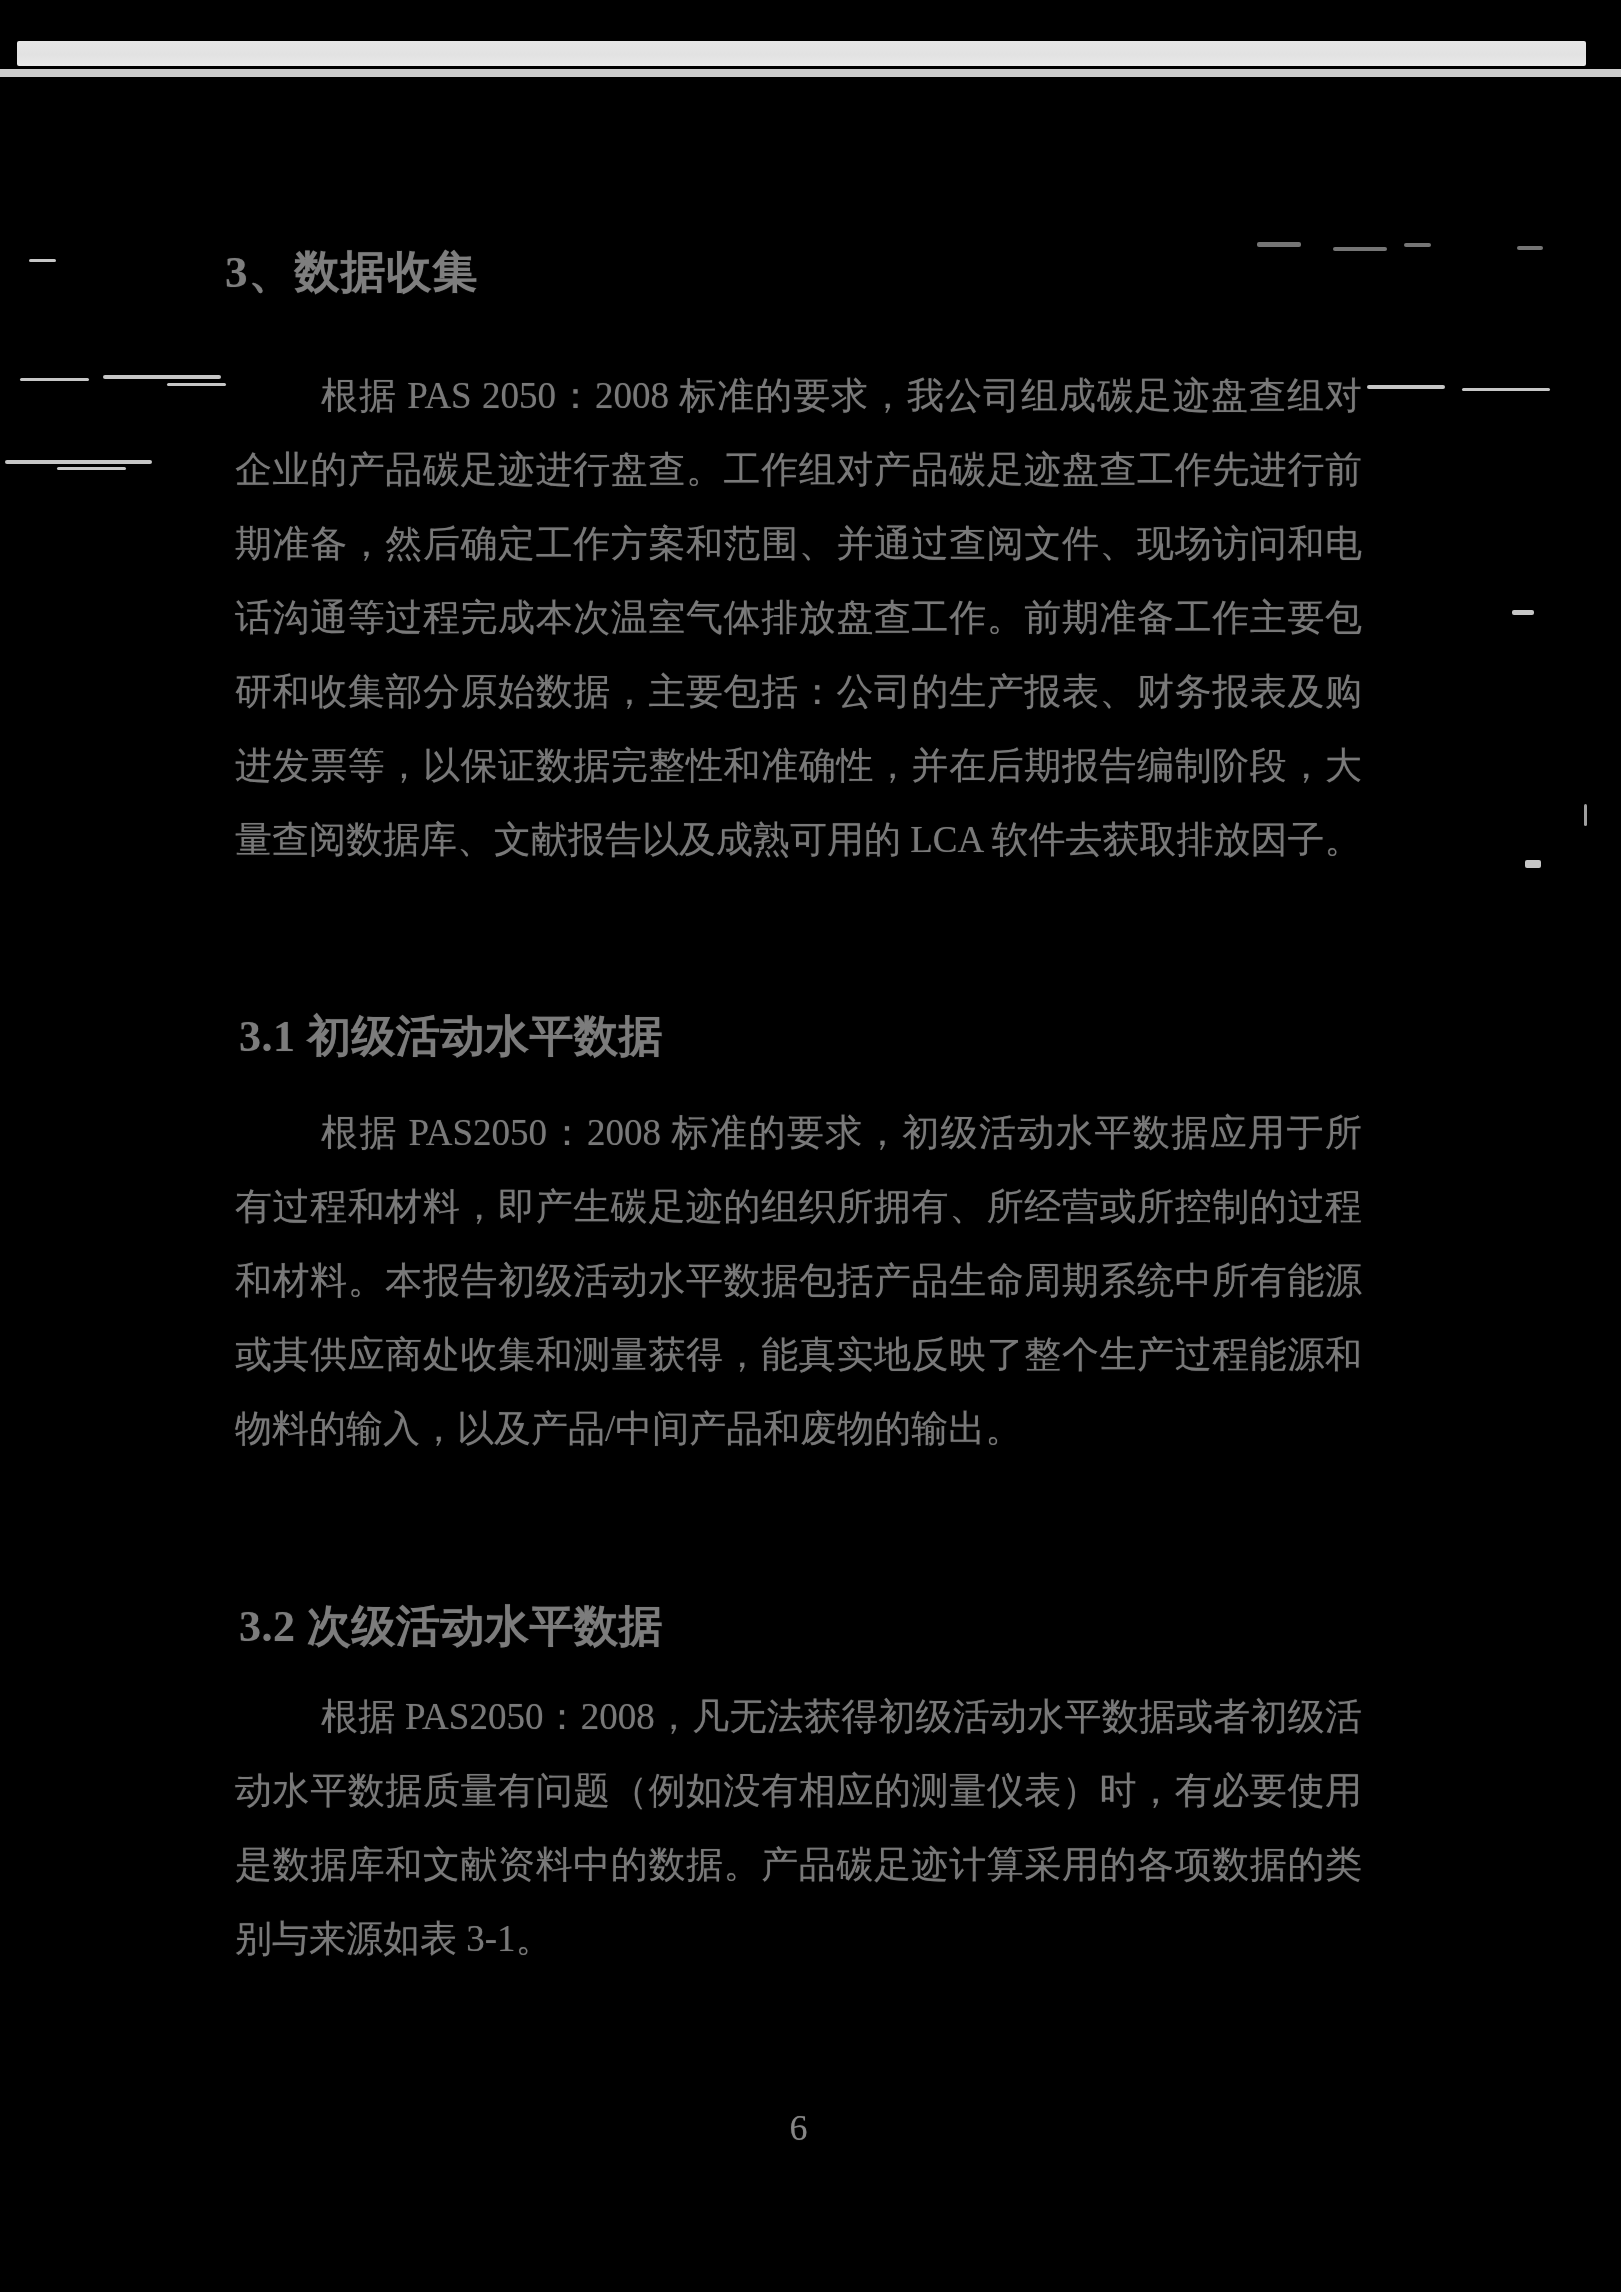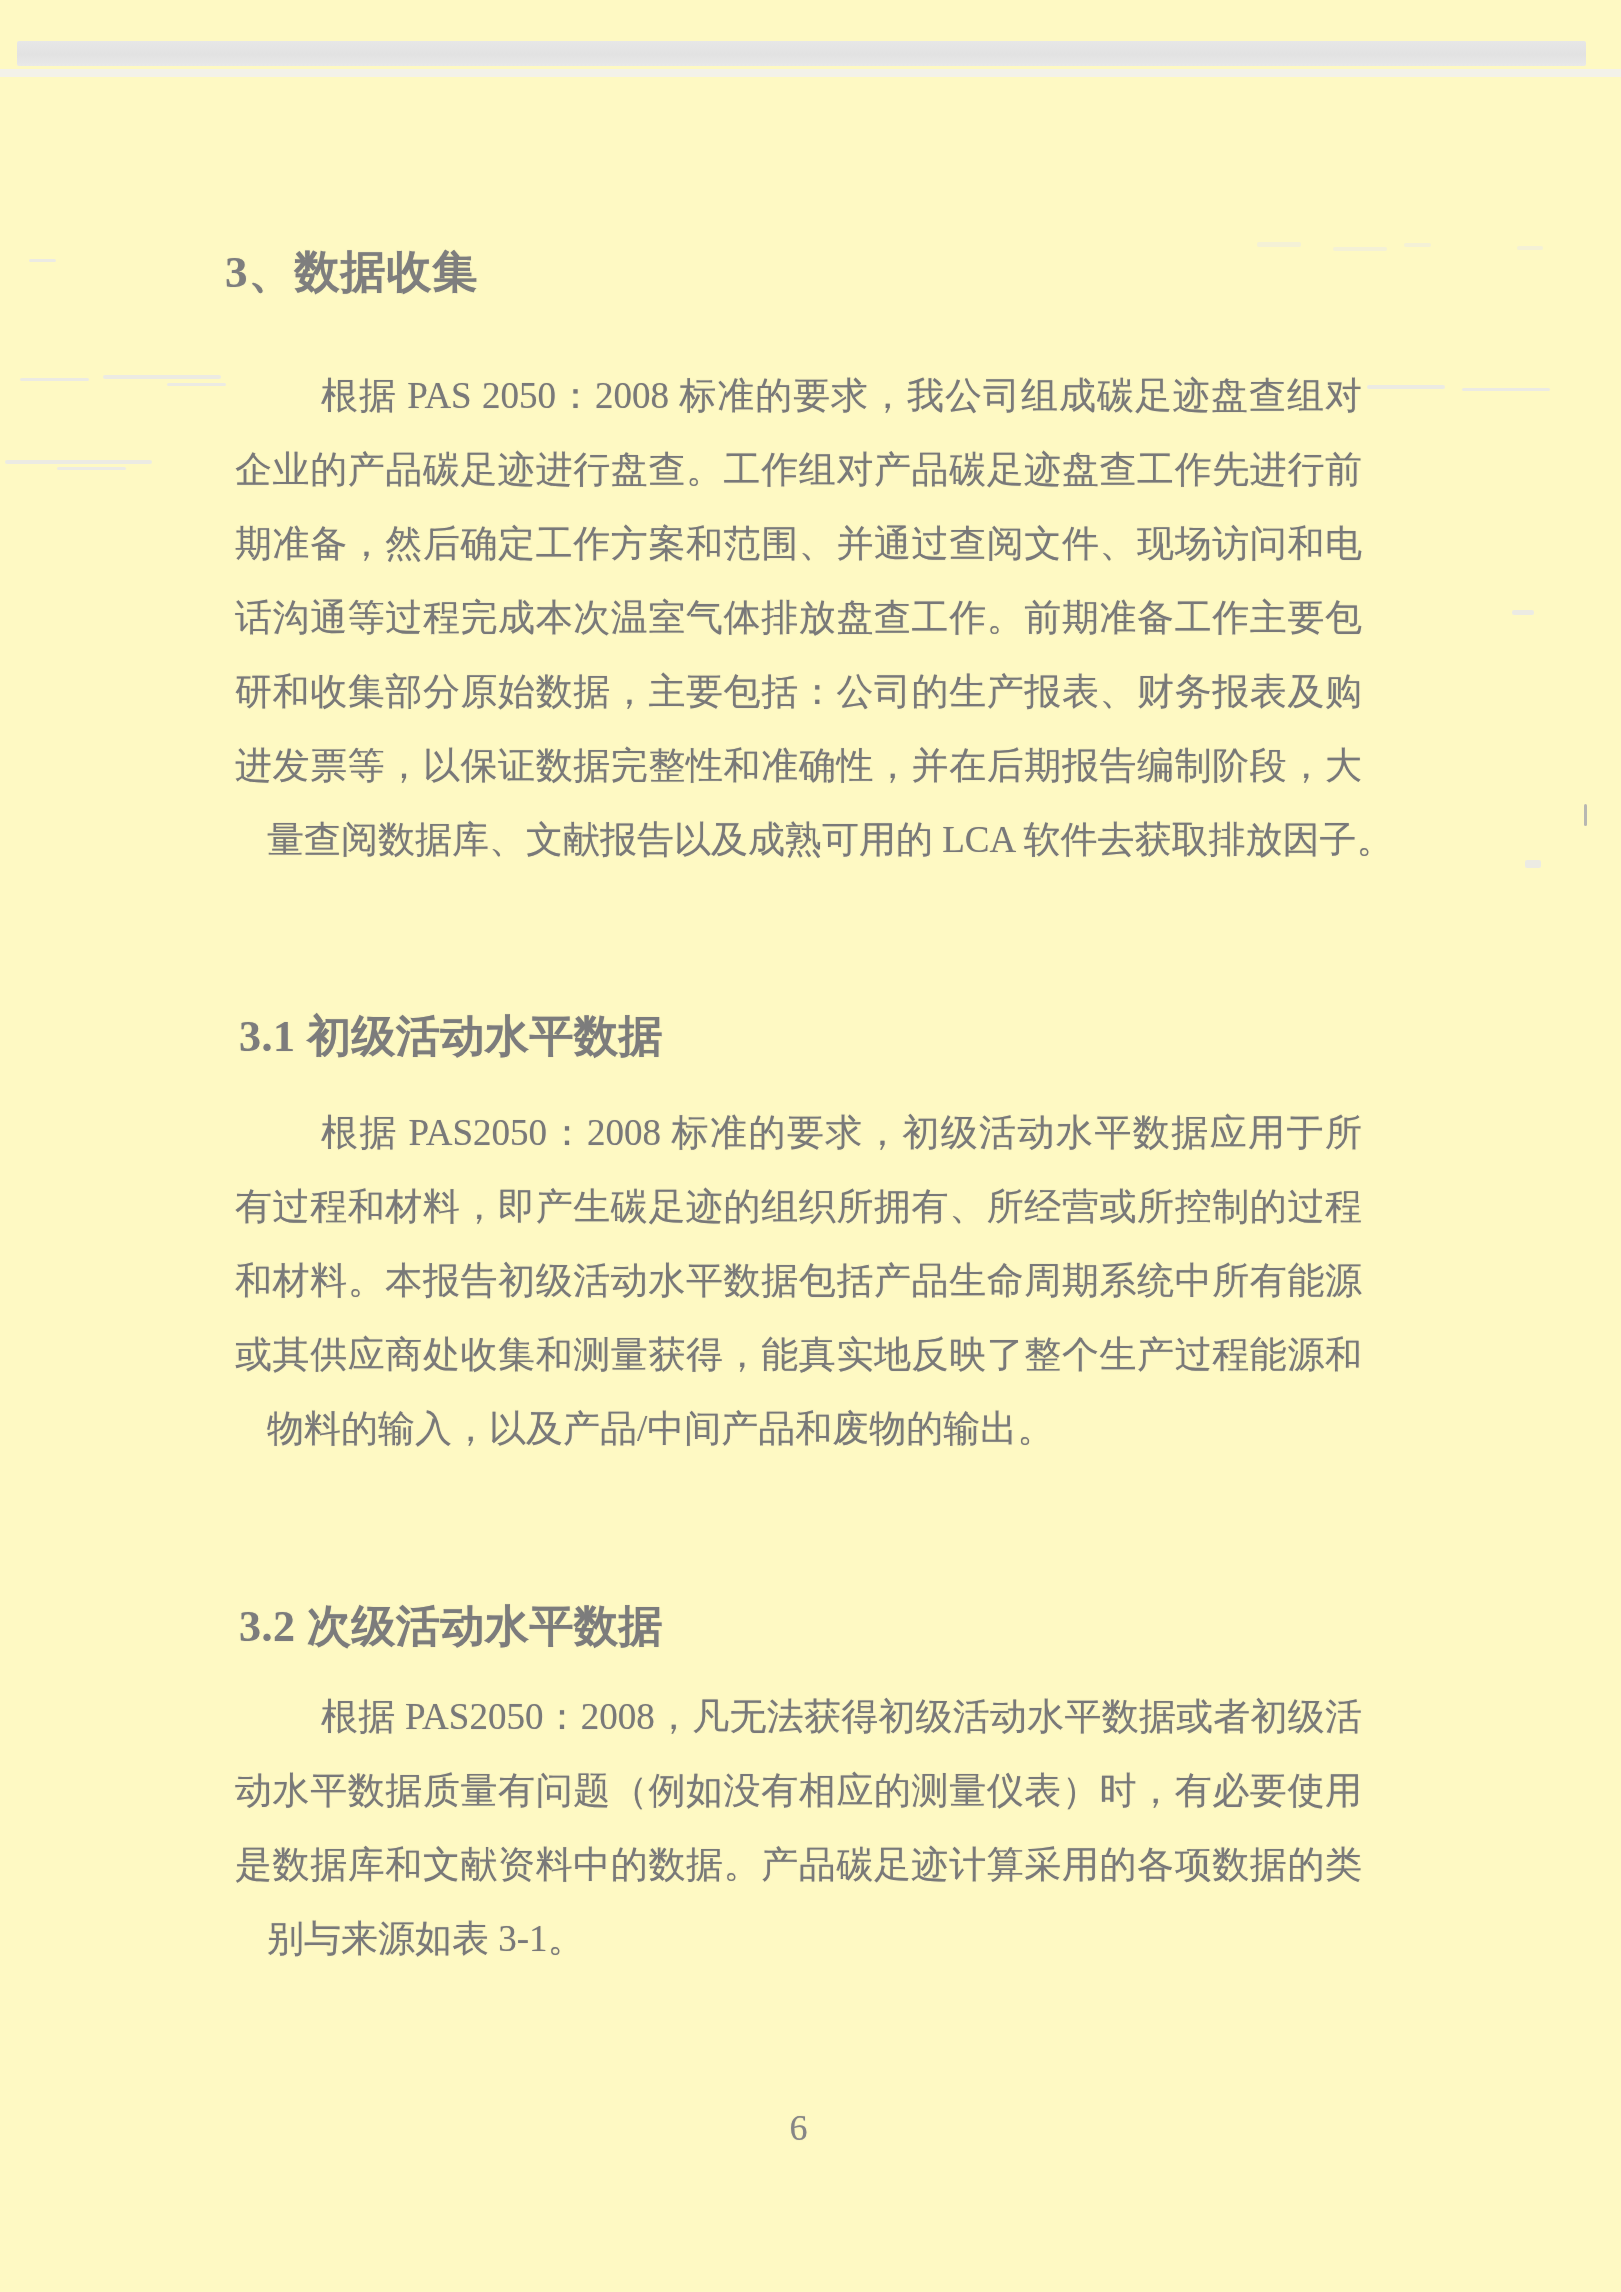--- a/index.html
+++ b/index.html
@@ -1,19 +1,19 @@
 <!DOCTYPE html>
 <html><head>
 <meta charset="utf-8">
 <style>
   html,body{margin:0;padding:0;background:#ffffff;}
   .page{
     position:relative;
     width:1621px;height:2293px;
-    background:#fef9c3;
+    background:#000000;
     overflow:hidden;
     font-family:"Liberation Serif","DejaVu Serif",serif;
   }
   
   .scan-band{
     position:absolute;left:16.7px;top:41px;width:1569px;height:24.5px;
     background:linear-gradient(180deg,#e7e7e7 0%,#e2e2e2 55%,#e9e9e9 100%);
     border-radius:2px;
   }
   .scan-band-light{
@@ -46,21 +46,21 @@
   }
   .para.intro{top:359px;}
   .para.p31{top:1096px;}
   .para.p32{top:1680px;}
   .text-line{
     height:74px;line-height:74px;
     text-align:justify;text-align-last:justify;
     white-space:nowrap;
   }
   .text-line.first{text-indent:86px;}
-  .text-line.last{text-align:left;text-align-last:left;margin-left:32px;}
+  .text-line.last{text-align:left;text-align-last:left;}
   .page-number{
     position:absolute;left:235px;top:2107px;width:1127px;
     text-align:center;font-size:36px;color:#868686;
     text-shadow:0 0 1px rgba(130,130,130,.5);
   }
 </style>
 </head>
 <body>
 
 <div class="page">

